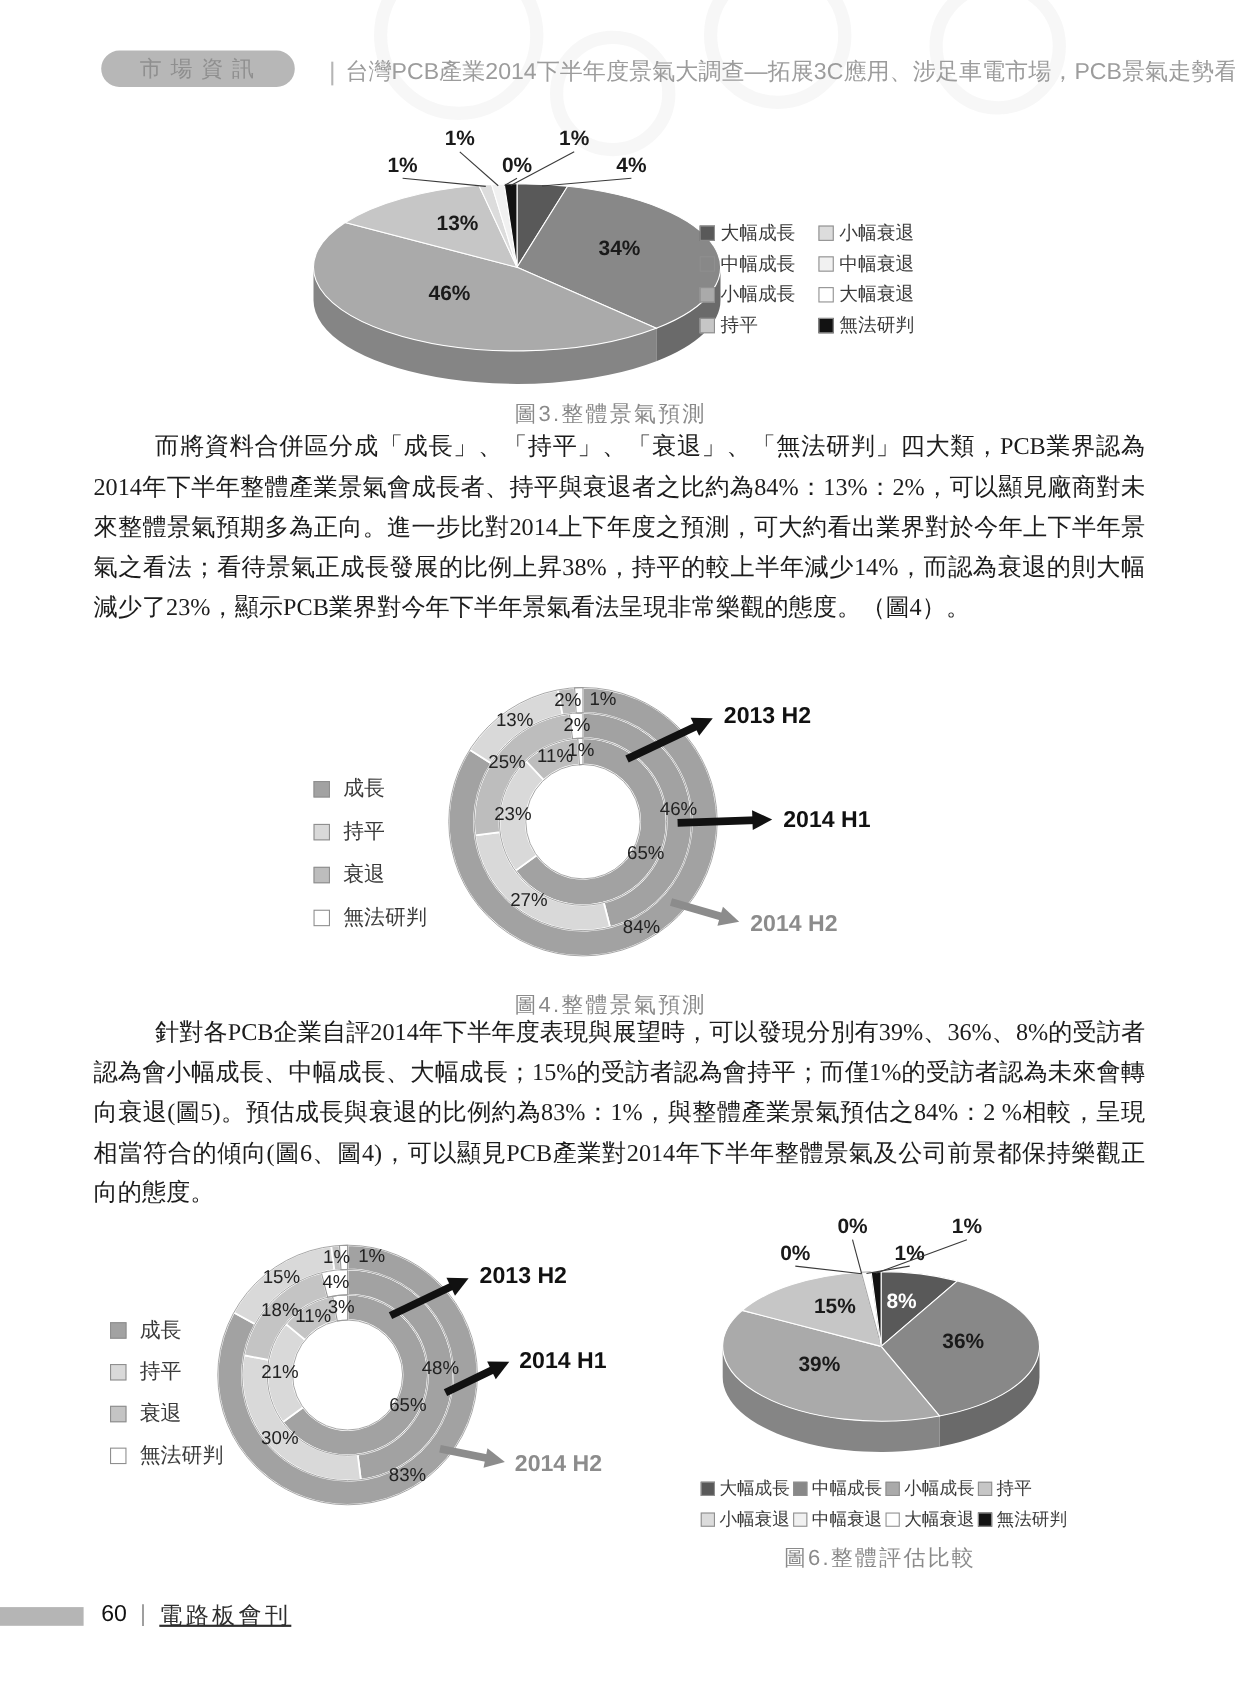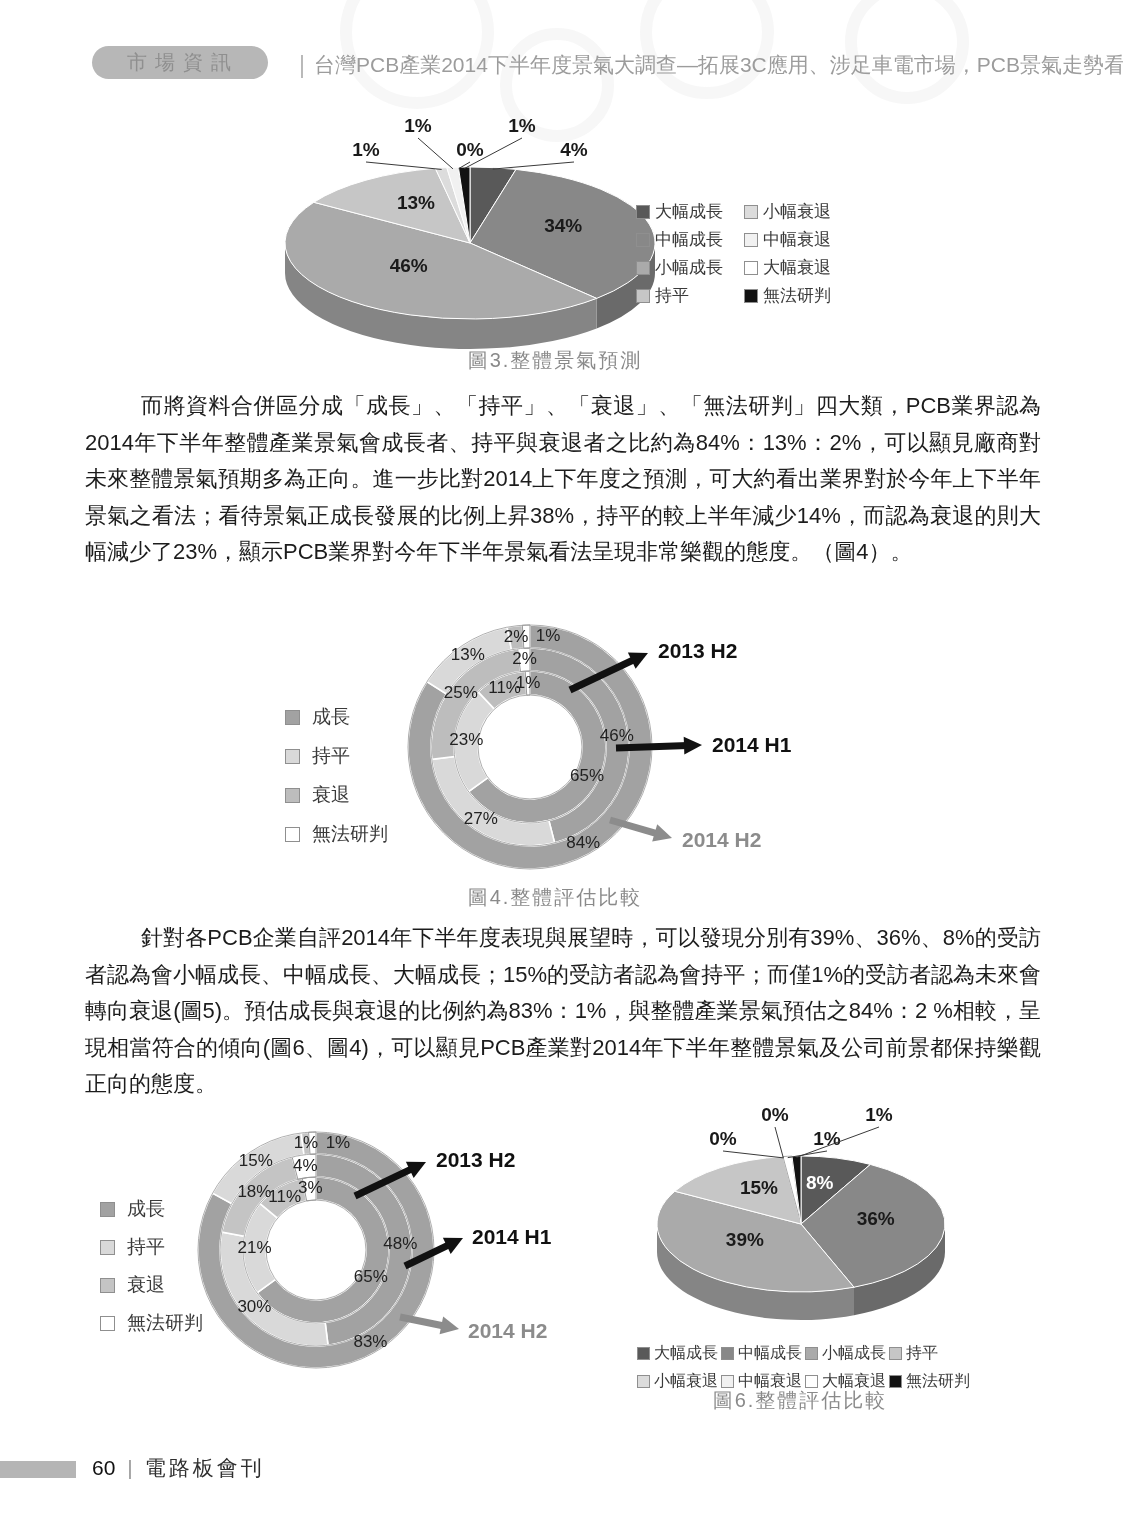--- a/index.html
+++ b/index.html
@@ -10,35 +10,35 @@
   .wm2{left:500px;top:28px;width:90px;height:90px;}
   .wm3{left:640px;top:-35px;width:110px;height:110px;}
   .wm4{left:845px;top:-20px;width:100px;height:100px;}
   .badge{position:absolute;left:92px;top:46px;width:176px;height:33px;background:#b7b7b7;
          border-radius:17px;color:#8f8f8f;font-size:20px;letter-spacing:8px;
          display:flex;align-items:center;justify-content:center;z-index:3;padding-left:6px;box-sizing:border-box;}
   .title-row{position:absolute;left:299px;top:51px;display:flex;align-items:center;gap:9px;
              font-size:21px;color:#9c9c9c;z-index:3;white-space:nowrap;}
   .tsep{color:#b5b5b5;font-size:23px;}
   .para{position:absolute;left:85px;width:956px;margin:0;font-size:22px;line-height:36.6px;
-        color:#1c1c1c;text-align:justify;text-indent:56px;z-index:3;}
+        color:#1c1c1c;text-align:justify;text-indent:56px;z-index:3;font-family:Liberation Serif, serif;}
   #p1{top:388px;}
   #p2{top:920px;}
   #charts-svg{position:absolute;left:0;top:0;z-index:2;pointer-events:none;}
   #legends{position:absolute;left:0;top:16px;width:100%;height:100%;z-index:3;pointer-events:none;}
   .lg-item{position:absolute;display:flex;align-items:center;color:#3a3a3a;white-space:nowrap;}
   .lg-swatch{display:inline-block;border:1px solid #8f8f8f;box-sizing:border-box;flex:none;}
   .fig-caption{position:absolute;text-align:center;color:#8a8a8a;font-size:20px;
-               letter-spacing:2px;z-index:3;}
+               letter-spacing:2px;z-index:3;margin-top:16px;}
   .footer-bar{position:absolute;left:0;top:1461px;width:76px;height:17px;background:#b5b5b5;z-index:3;}
   .footer-text{position:absolute;left:92px;top:1454px;display:flex;align-items:center;gap:12px;
                font-size:21px;z-index:3;}
   .pageno{color:#111111;}
   .fsep{color:#9a9a9a;}
-  .journal{color:#2e2e2e;letter-spacing:3px;}
+  .journal{color:#2e2e2e;letter-spacing:3px;text-decoration:underline;}
 </style>
 </head>
 <body>
 
 <div class="page">
   <div class="wm wm1"></div>
   <div class="wm wm2"></div>
   <div class="wm wm3"></div>
   <div class="wm wm4"></div>
 
@@ -262,21 +262,21 @@
       <div class="lg-item" style="left: 889px; top: 1355px; font-size: 16px; gap: 4px;">
         <span class="lg-swatch" style="height: 13px; width: 13px; background: rgb(18, 18, 18);"></span>
         <span>無法研判</span>
       </div>
     </div>
 
   <p class="para" id="p1">而將資料合併區分成「成長」、「持平」、「衰退」、「無法研判」四大類，PCB業界認為2014年下半年整體產業景氣會成長者、持平與衰退者之比約為84%：13%：2%，可以顯見廠商對未來整體景氣預期多為正向。進一步比對2014上下年度之預測，可大約看出業界對於今年上下半年景氣之看法；看待景氣正成長發展的比例上昇38%，持平的較上半年減少14%，而認為衰退的則大幅減少了23%，顯示PCB業界對今年下半年景氣看法呈現非常樂觀的態度。（圖4）。</p>
   <p class="para" id="p2">針對各PCB企業自評2014年下半年度表現與展望時，可以發現分別有39%、36%、8%的受訪者認為會小幅成長、中幅成長、大幅成長；15%的受訪者認為會持平；而僅1%的受訪者認為未來會轉向衰退(圖5)。預估成長與衰退的比例約為83%：1%，與整體產業景氣預估之84%：2 %相較，呈現相當符合的傾向(圖6、圖4)，可以顯見PCB產業對2014年下半年整體景氣及公司前景都保持樂觀正向的態度。</p>
 
   <div class="fig-caption" style="left:270px;top:347px;width:570px">圖3.整體景氣預測</div>
-  <div class="fig-caption" style="left:270px;top:884px;width:570px">圖4.整體評估比較</div>
+  <div class="fig-caption" style="left:270px;top:884px;width:570px">圖4.整體景氣預測</div>
   <div class="fig-caption" style="left:600px;top:1387px;width:400px">圖6.整體評估比較</div>
 
   <div class="footer-bar"></div>
   <div class="footer-text">
     <span class="pageno">60</span>
     <span class="fsep">|</span>
     <span class="journal">電路板會刊</span>
   </div>
 </div>
 

